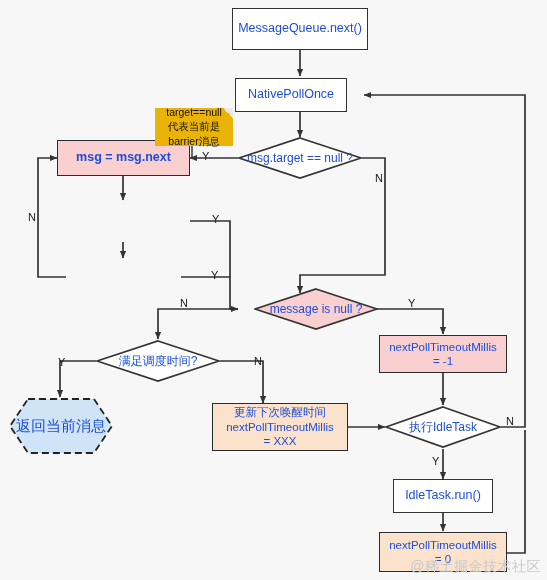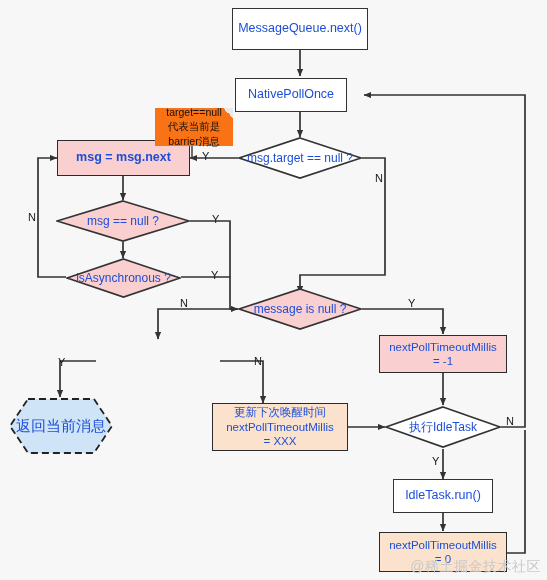--- a/index.html
+++ b/index.html
@@ -42,21 +42,21 @@
   .diamond svg{position:absolute;left:0;top:0;width:100%;height:100%;z-index:1;}
 
   
   .hexnode{font-size:15px;}
   .hexnode .hlabel{position:relative;z-index:2;}
   .hexnode svg{position:absolute;left:0;top:0;width:100%;height:100%;z-index:1;}
 
   
   .note{
     position:absolute;
-    background:#f97316;
+    background:#eab308;
     font-size:10.5px;
     color:#111;
     text-align:center;
     line-height:1.35;
     padding:3px 4px 4px 4px;
     box-sizing:border-box;
     white-space:pre-line;
     display:flex;align-items:center;justify-content:center;
   }
   .note .fold{
@@ -149,41 +149,35 @@
     <svg viewBox="0 0 124 42" preserveAspectRatio="none">
       <polygon points="62,1 123,21 62,41 1,21" fill="#ffffff" stroke="#333" stroke-width="1.7"></polygon>
     </svg>
     <span class="dlabel">msg.target == null ?</span>
   </div>
 
   <div class="node rect pink" style="left:57px;top:140px;width:133px;height:36px;font-weight:bold;">
     <span>msg = msg.next</span>
   </div>
 
-  <div class="node diamond" style="left:56px;top:200px;width:134px;height:42px;">
-    <svg viewBox="0 0 134 42" preserveAspectRatio="none">
-      <polygon points="67,1 133,21 67,41 1,21" fill="#f9cfcf" stroke="#333" stroke-width="1.7"></polygon>
-    </svg>
-    <span class="dlabel">msg == null ?</span>
-  </div>
-
-  <div class="node diamond" style="left:66px;top:258px;width:115px;height:40px;">
-    <svg viewBox="0 0 115 40" preserveAspectRatio="none">
-      <polygon points="57.5,1 114,20 57.5,39 1,20" fill="#f9cfcf" stroke="#333" stroke-width="1.7"></polygon>
-    </svg>
-    <span class="dlabel">isAsynchronous ?</span>
-  </div>
-
-  <div class="node diamond" style="left:238px;top:288px;width:124px;height:42px;">
+
+
+  <div class="node diamond" style="left:254px;top:288px;width:124px;height:42px;">
     <svg viewBox="0 0 124 42" preserveAspectRatio="none">
       <polygon points="62,1 123,21 62,41 1,21" fill="#f9cfcf" stroke="#333" stroke-width="1.7"></polygon>
     </svg>
     <span class="dlabel">message is null ?</span>
   </div>
 
+  <div class="node diamond" style="left:96px;top:340px;width:124px;height:42px;">
+    <svg viewBox="0 0 124 42" preserveAspectRatio="none">
+      <polygon points="62,1 123,21 62,41 1,21" fill="#ffffff" stroke="#333" stroke-width="1.7"></polygon>
+    </svg>
+    <span class="dlabel">满足调度时间?</span>
+  </div>
 
   <div class="node hexnode" style="left:8px;top:397px;width:106px;height:58px;">
     <svg viewBox="0 0 106 58" preserveAspectRatio="none">
       <polygon points="20,2 86,2 104,29 86,56 20,56 2,29" fill="#cfe4f7" stroke="#222" stroke-width="1.8" stroke-dasharray="7 4"></polygon>
     </svg>
     <span class="hlabel">返回当前消息</span>
   </div>
 
   <div class="node rect orange" style="left:212px;top:403px;width:136px;height:48px;font-size:11.5px;">
     <span>更新下次唤醒时间

